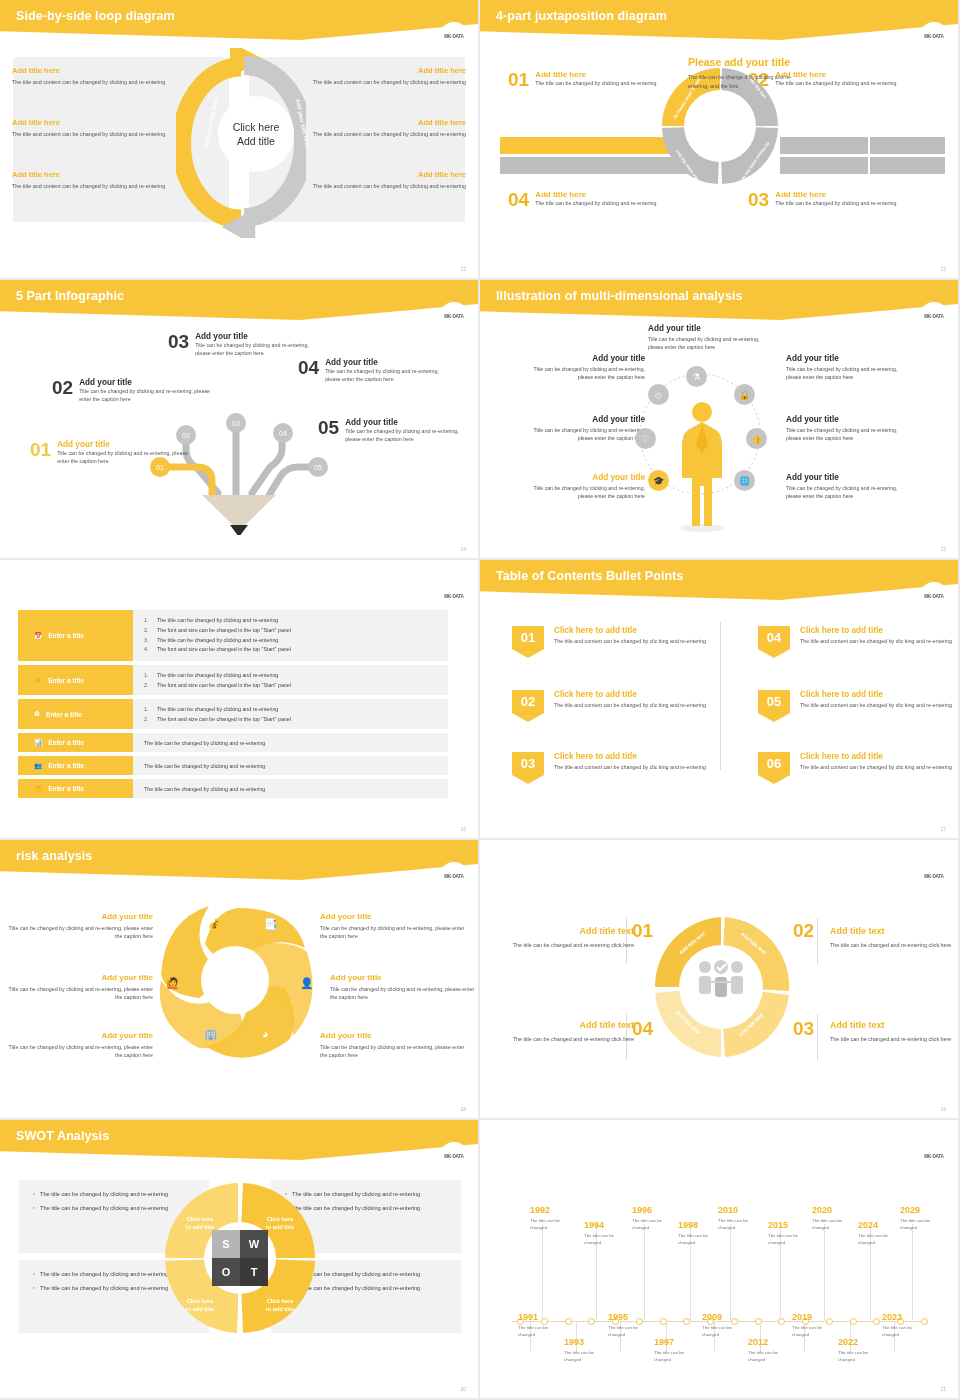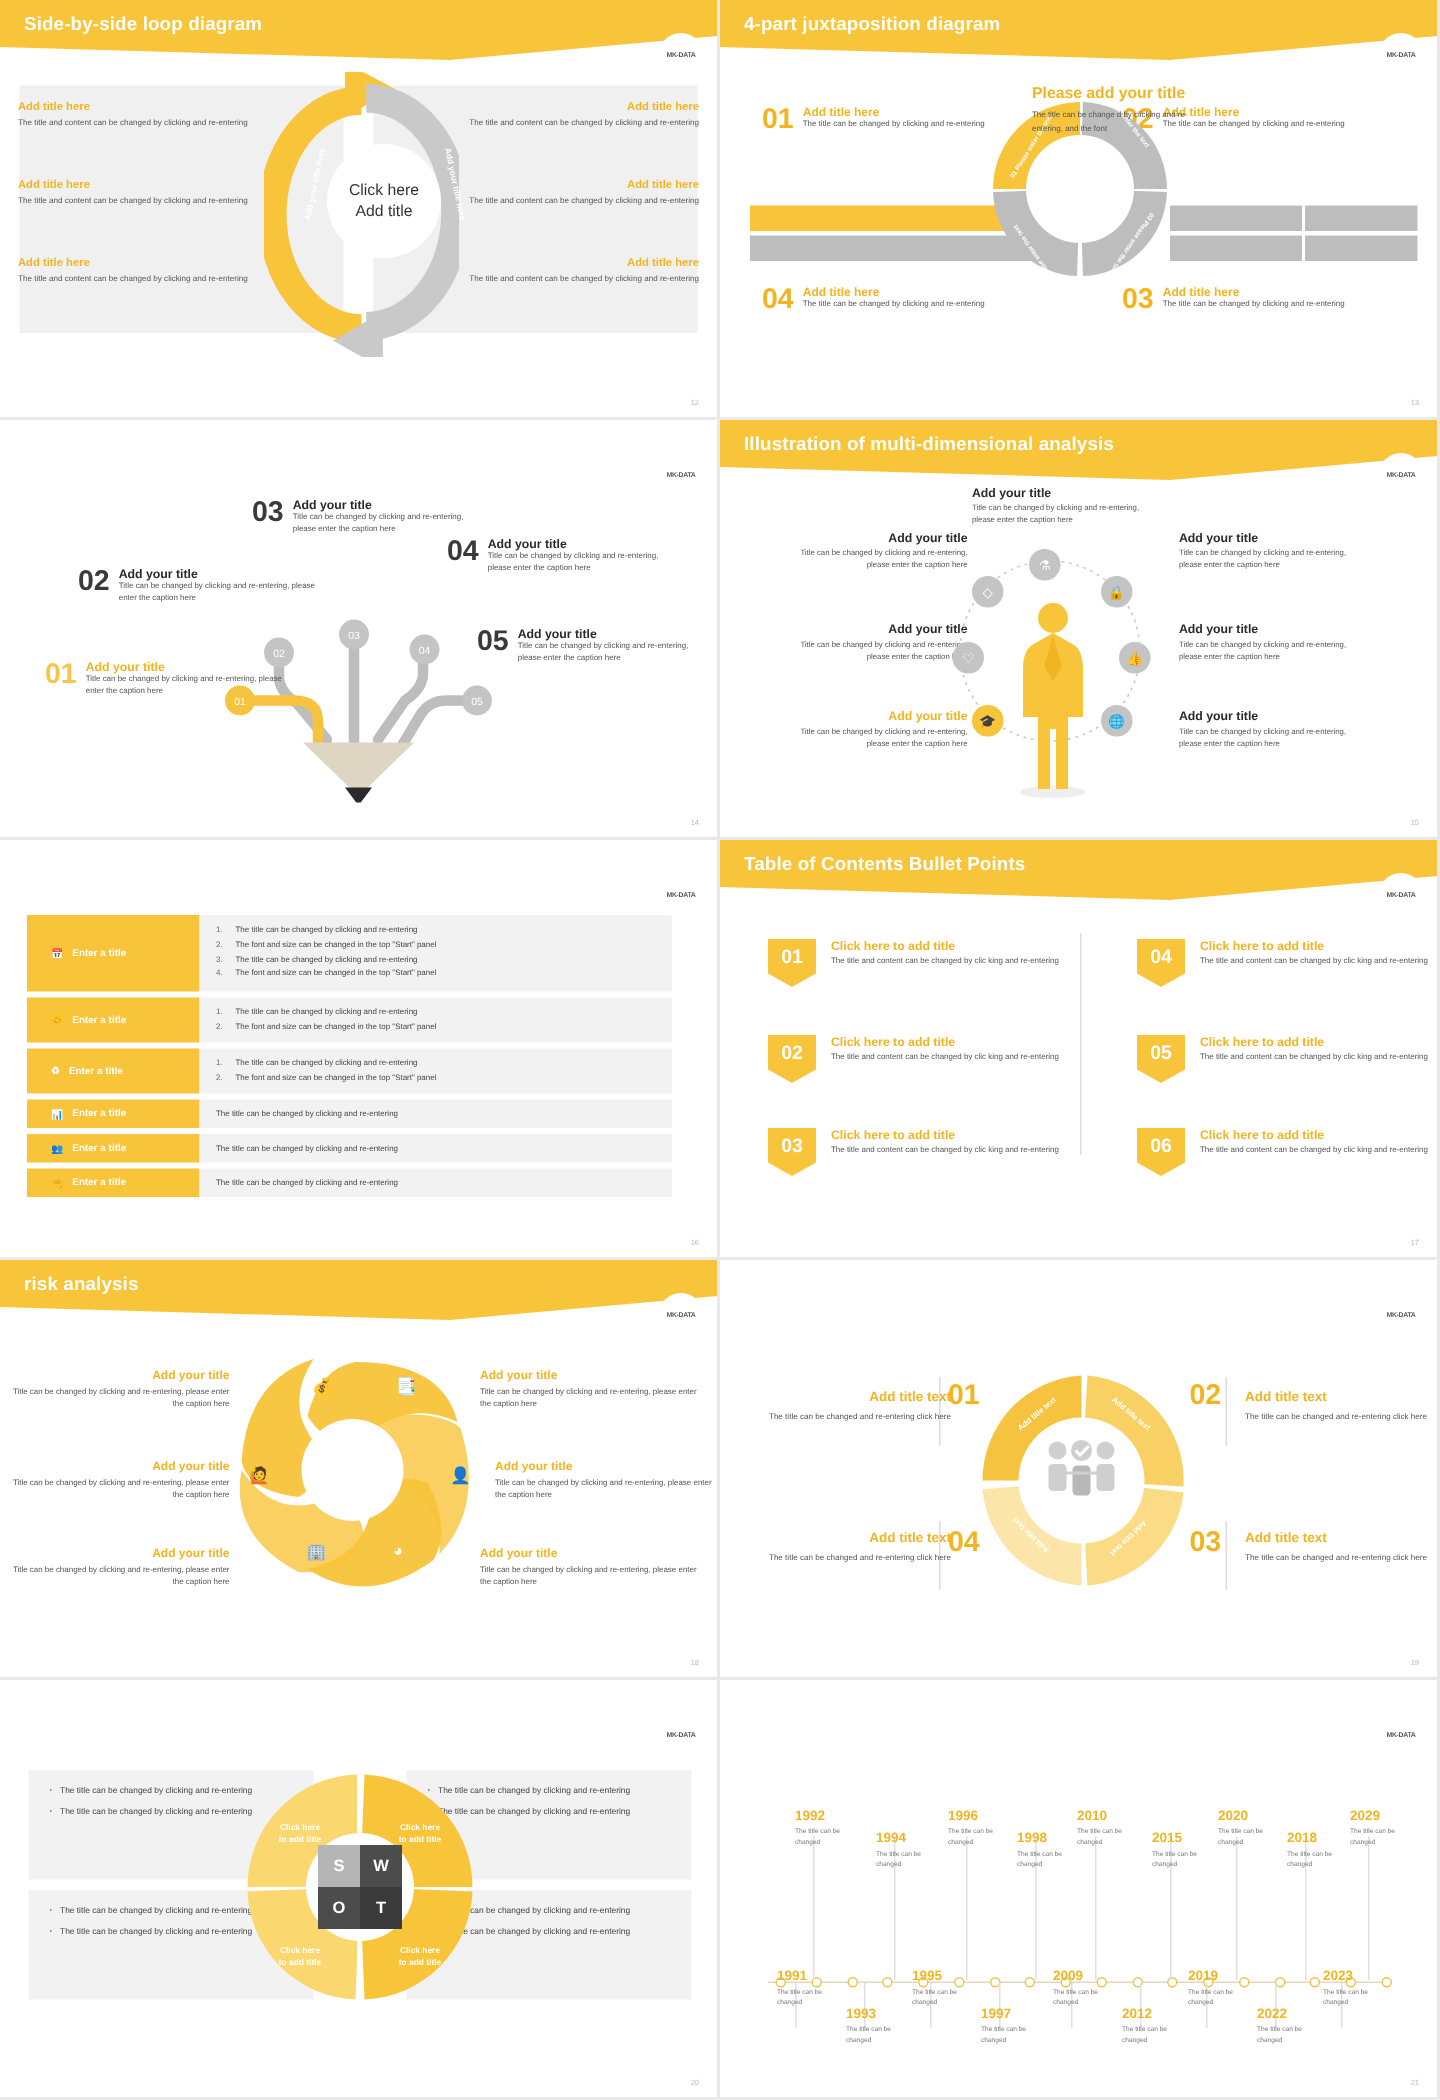--- a/index.html
+++ b/index.html
@@ -245,20 +245,24 @@
     <div class="b">The title can be change d by clicking and re-entering, and the font</div>
   </div>
   <div class="ct" style="left:183px;top:95px;color:#fff;transform:rotate(-58deg)">01 Please enter the text</div>
   <div class="ct" style="left:246px;top:76px;color:#fff;transform:rotate(52deg)">02 Please enter the text</div>
   <div class="ct" style="left:250px;top:160px;color:#fff;transform:rotate(125deg)">03 Please enter the text</div>
   <div class="ct" style="left:186px;top:168px;color:#fff;transform:rotate(-125deg)">04 Please enter the text</div>
   <div class="pgno">13</div>
 </div>
 
 <div class="slide s3">
+  <div class="hdr">
+    <div class="band"></div>
+    <h2>5 Part Infographic</h2>
+  </div>
   <div class="logo">
         <div class="mk">MK-DATA</div>
       </div>
 
   <svg style="position:absolute;left:140px;top:105px;width:210px;height:150px" viewBox="0 0 210 150">
     <path d="M46 52 L46 66 Q46 76 58 84 L78 108" stroke="#bdbdbd" stroke-width="7" fill="none" stroke-linecap="round"></path>
     <path d="M96 40 L96 112" stroke="#bdbdbd" stroke-width="7" fill="none" stroke-linecap="round"></path>
     <path d="M142 50 L142 64 Q142 74 130 82 L112 108" stroke="#bdbdbd" stroke-width="7" fill="none" stroke-linecap="round"></path>
     <path d="M176 82 L158 82 Q146 82 140 92 L128 112" stroke="#bdbdbd" stroke-width="7" fill="none" stroke-linecap="round"></path>
     <path d="M22 82 L56 82 Q72 82 72 96 L72 110" stroke="#f5c33f" stroke-width="7" fill="none" stroke-linecap="round"></path>
@@ -597,20 +601,24 @@
     <div class="b">The title can be changed and re-entering click here</div>
       </div>
   <div class="q" style="left:14px;top:180px;text-align:right">
     <div class="a">Add title text</div>
     <div class="b">The title can be changed and re-entering click here</div>
       </div>
   <div class="pgno">19</div>
 </div>
 
 <div class="slide s9">
+  <div class="hdr">
+    <div class="band"></div>
+    <h2>SWOT Analysis</h2>
+  </div>
   <div class="logo">
         <div class="mk">MK-DATA</div>
       </div>
 
   <div class="qbox" style="left:19px;top:60px">
     <p>The title can be changed by clicking and re-entering</p>
     <p>The title can be changed by clicking and re-entering</p>
       </div>
   <div class="qbox r" style="left:271px;top:60px">
     <p>The title can be changed by clicking and re-entering</p>
@@ -717,21 +725,21 @@
       </div>
   <div class="ev" style="left:288px;top:73px">
     <div class="y">2015</div>
     <div class="d">The title can be changed</div>
       </div>
   <div class="ev" style="left:332px;top:58px">
     <div class="y">2020</div>
     <div class="d">The title can be changed</div>
       </div>
   <div class="ev" style="left:378px;top:73px">
-    <div class="y">2018</div>
+    <div class="y">2024</div>
     <div class="d">The title can be changed</div>
       </div>
   <div class="ev" style="left:420px;top:58px">
     <div class="y">2029</div>
     <div class="d">The title can be changed</div>
       </div>
 
   <div class="ev" style="left:38px;top:165px">
     <div class="y">1991</div>
     <div class="d">The title can be changed</div>

